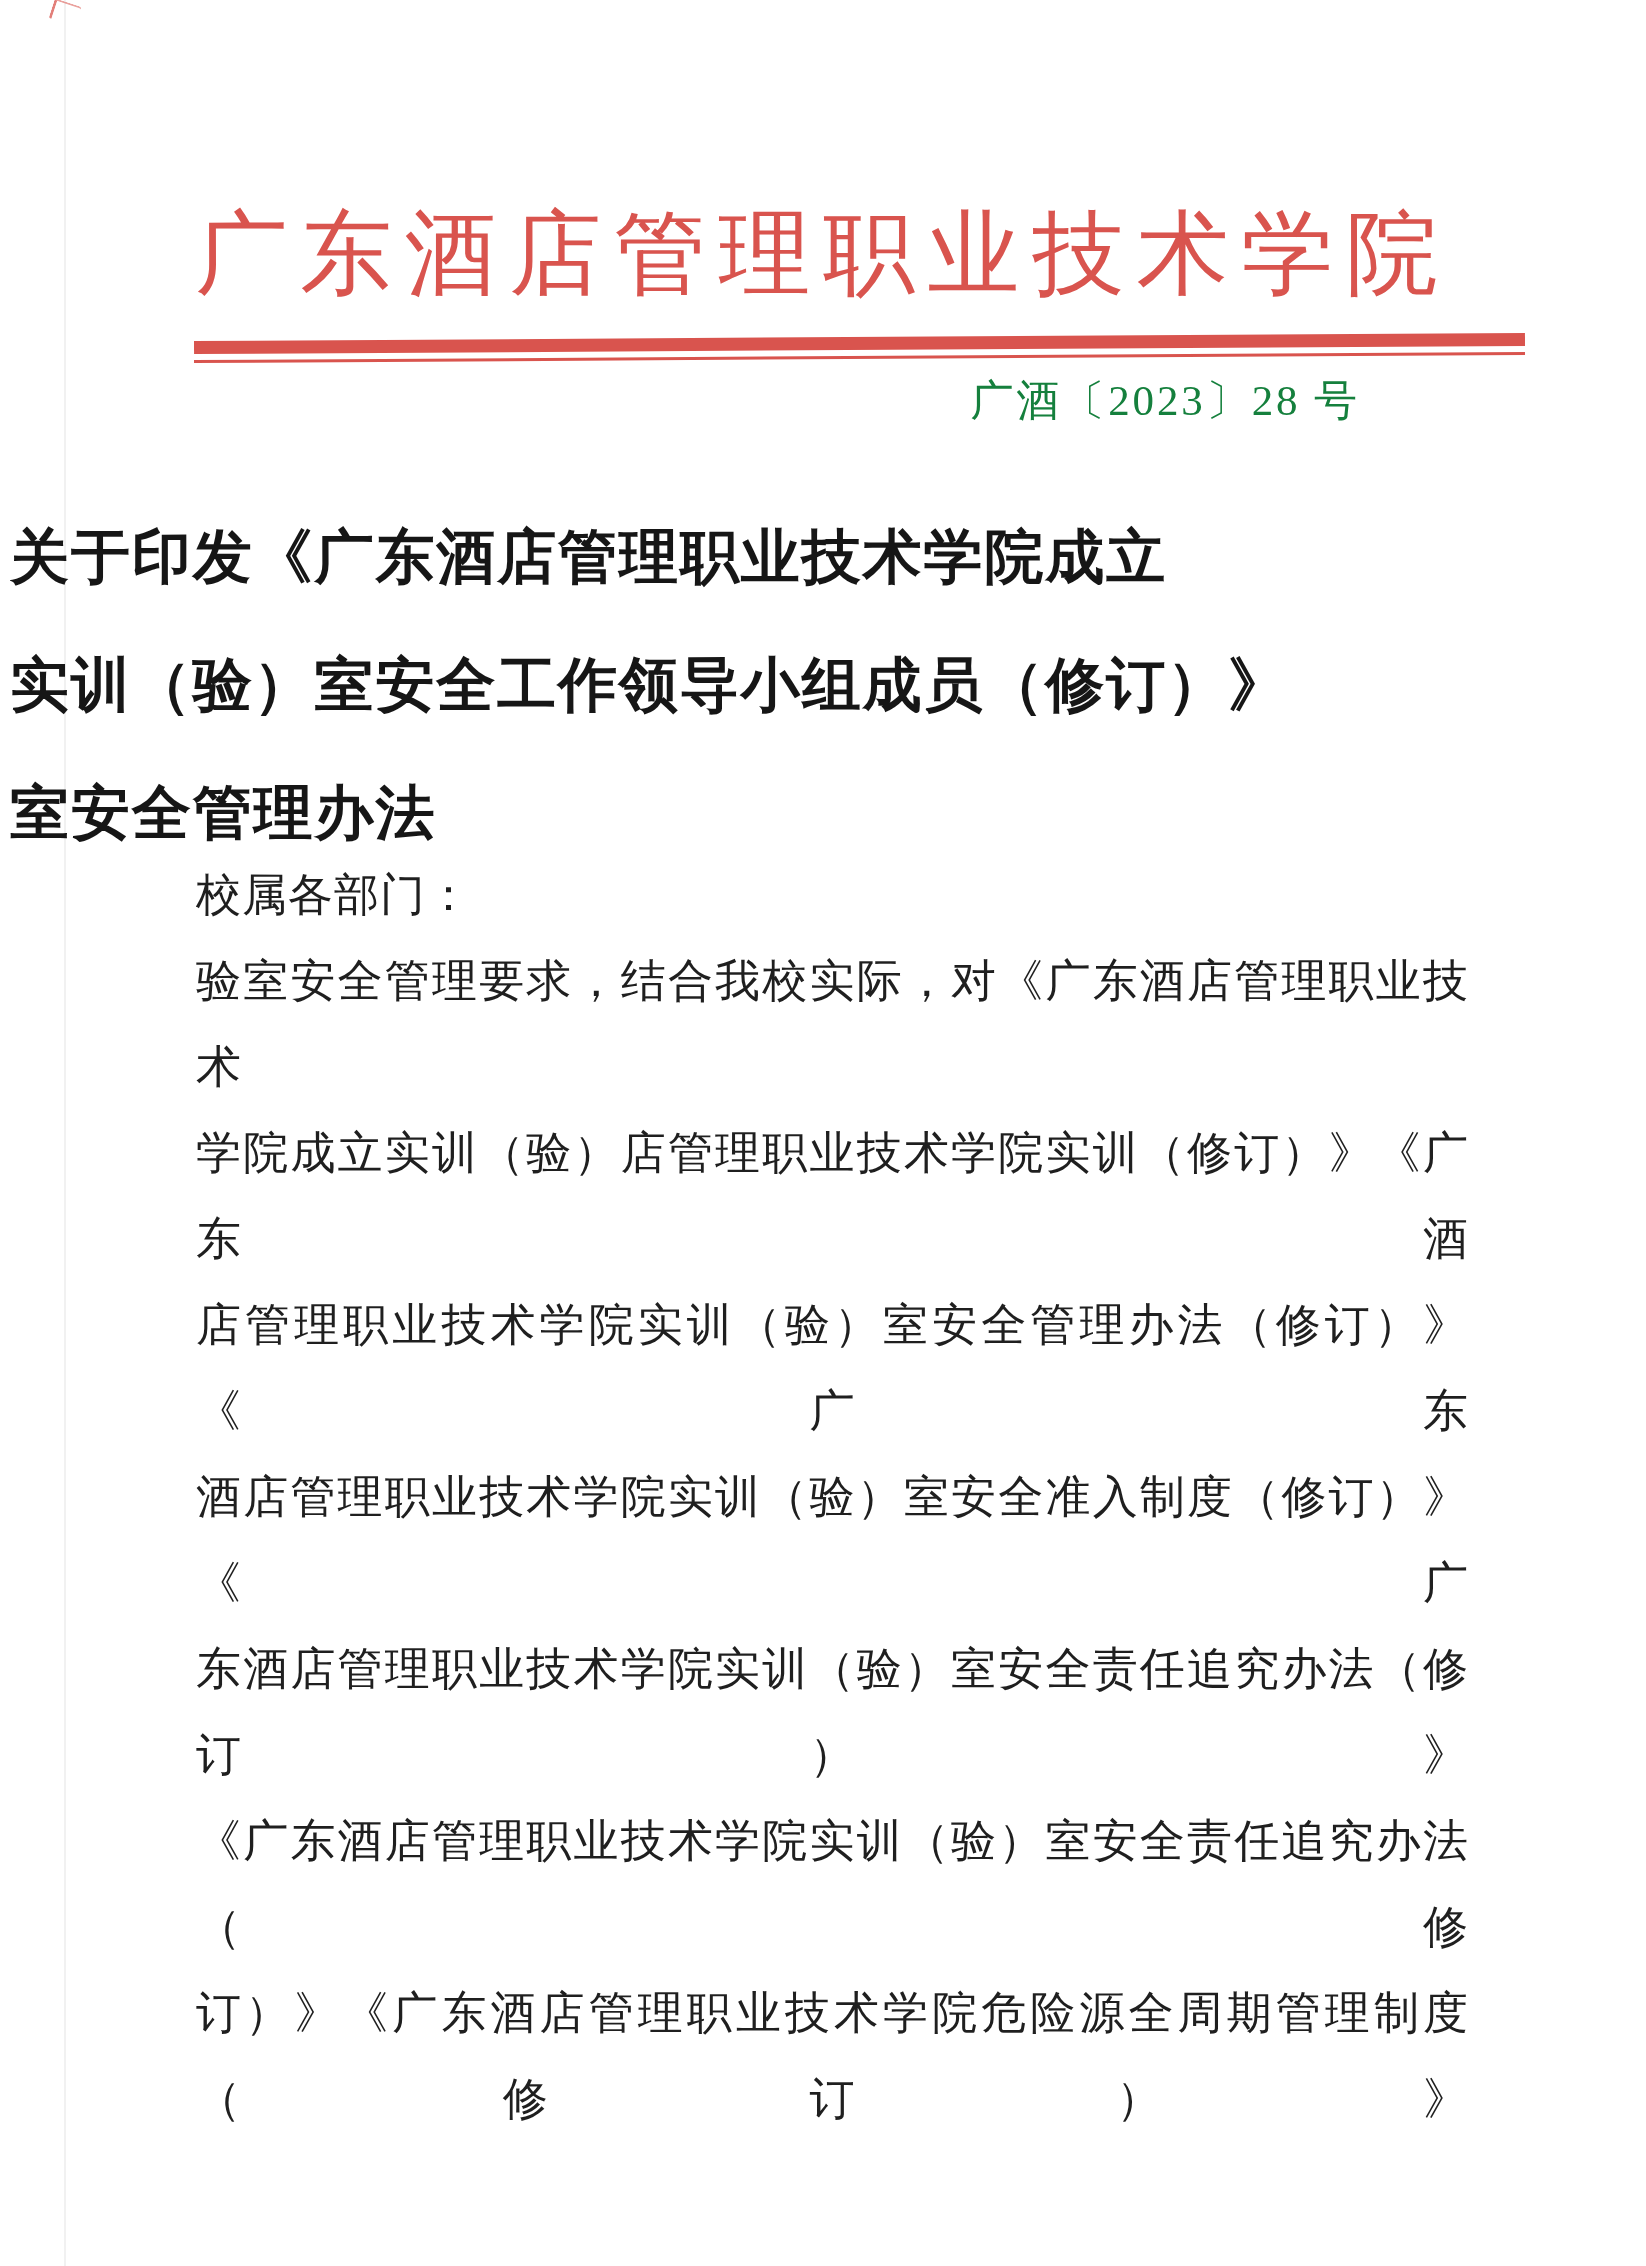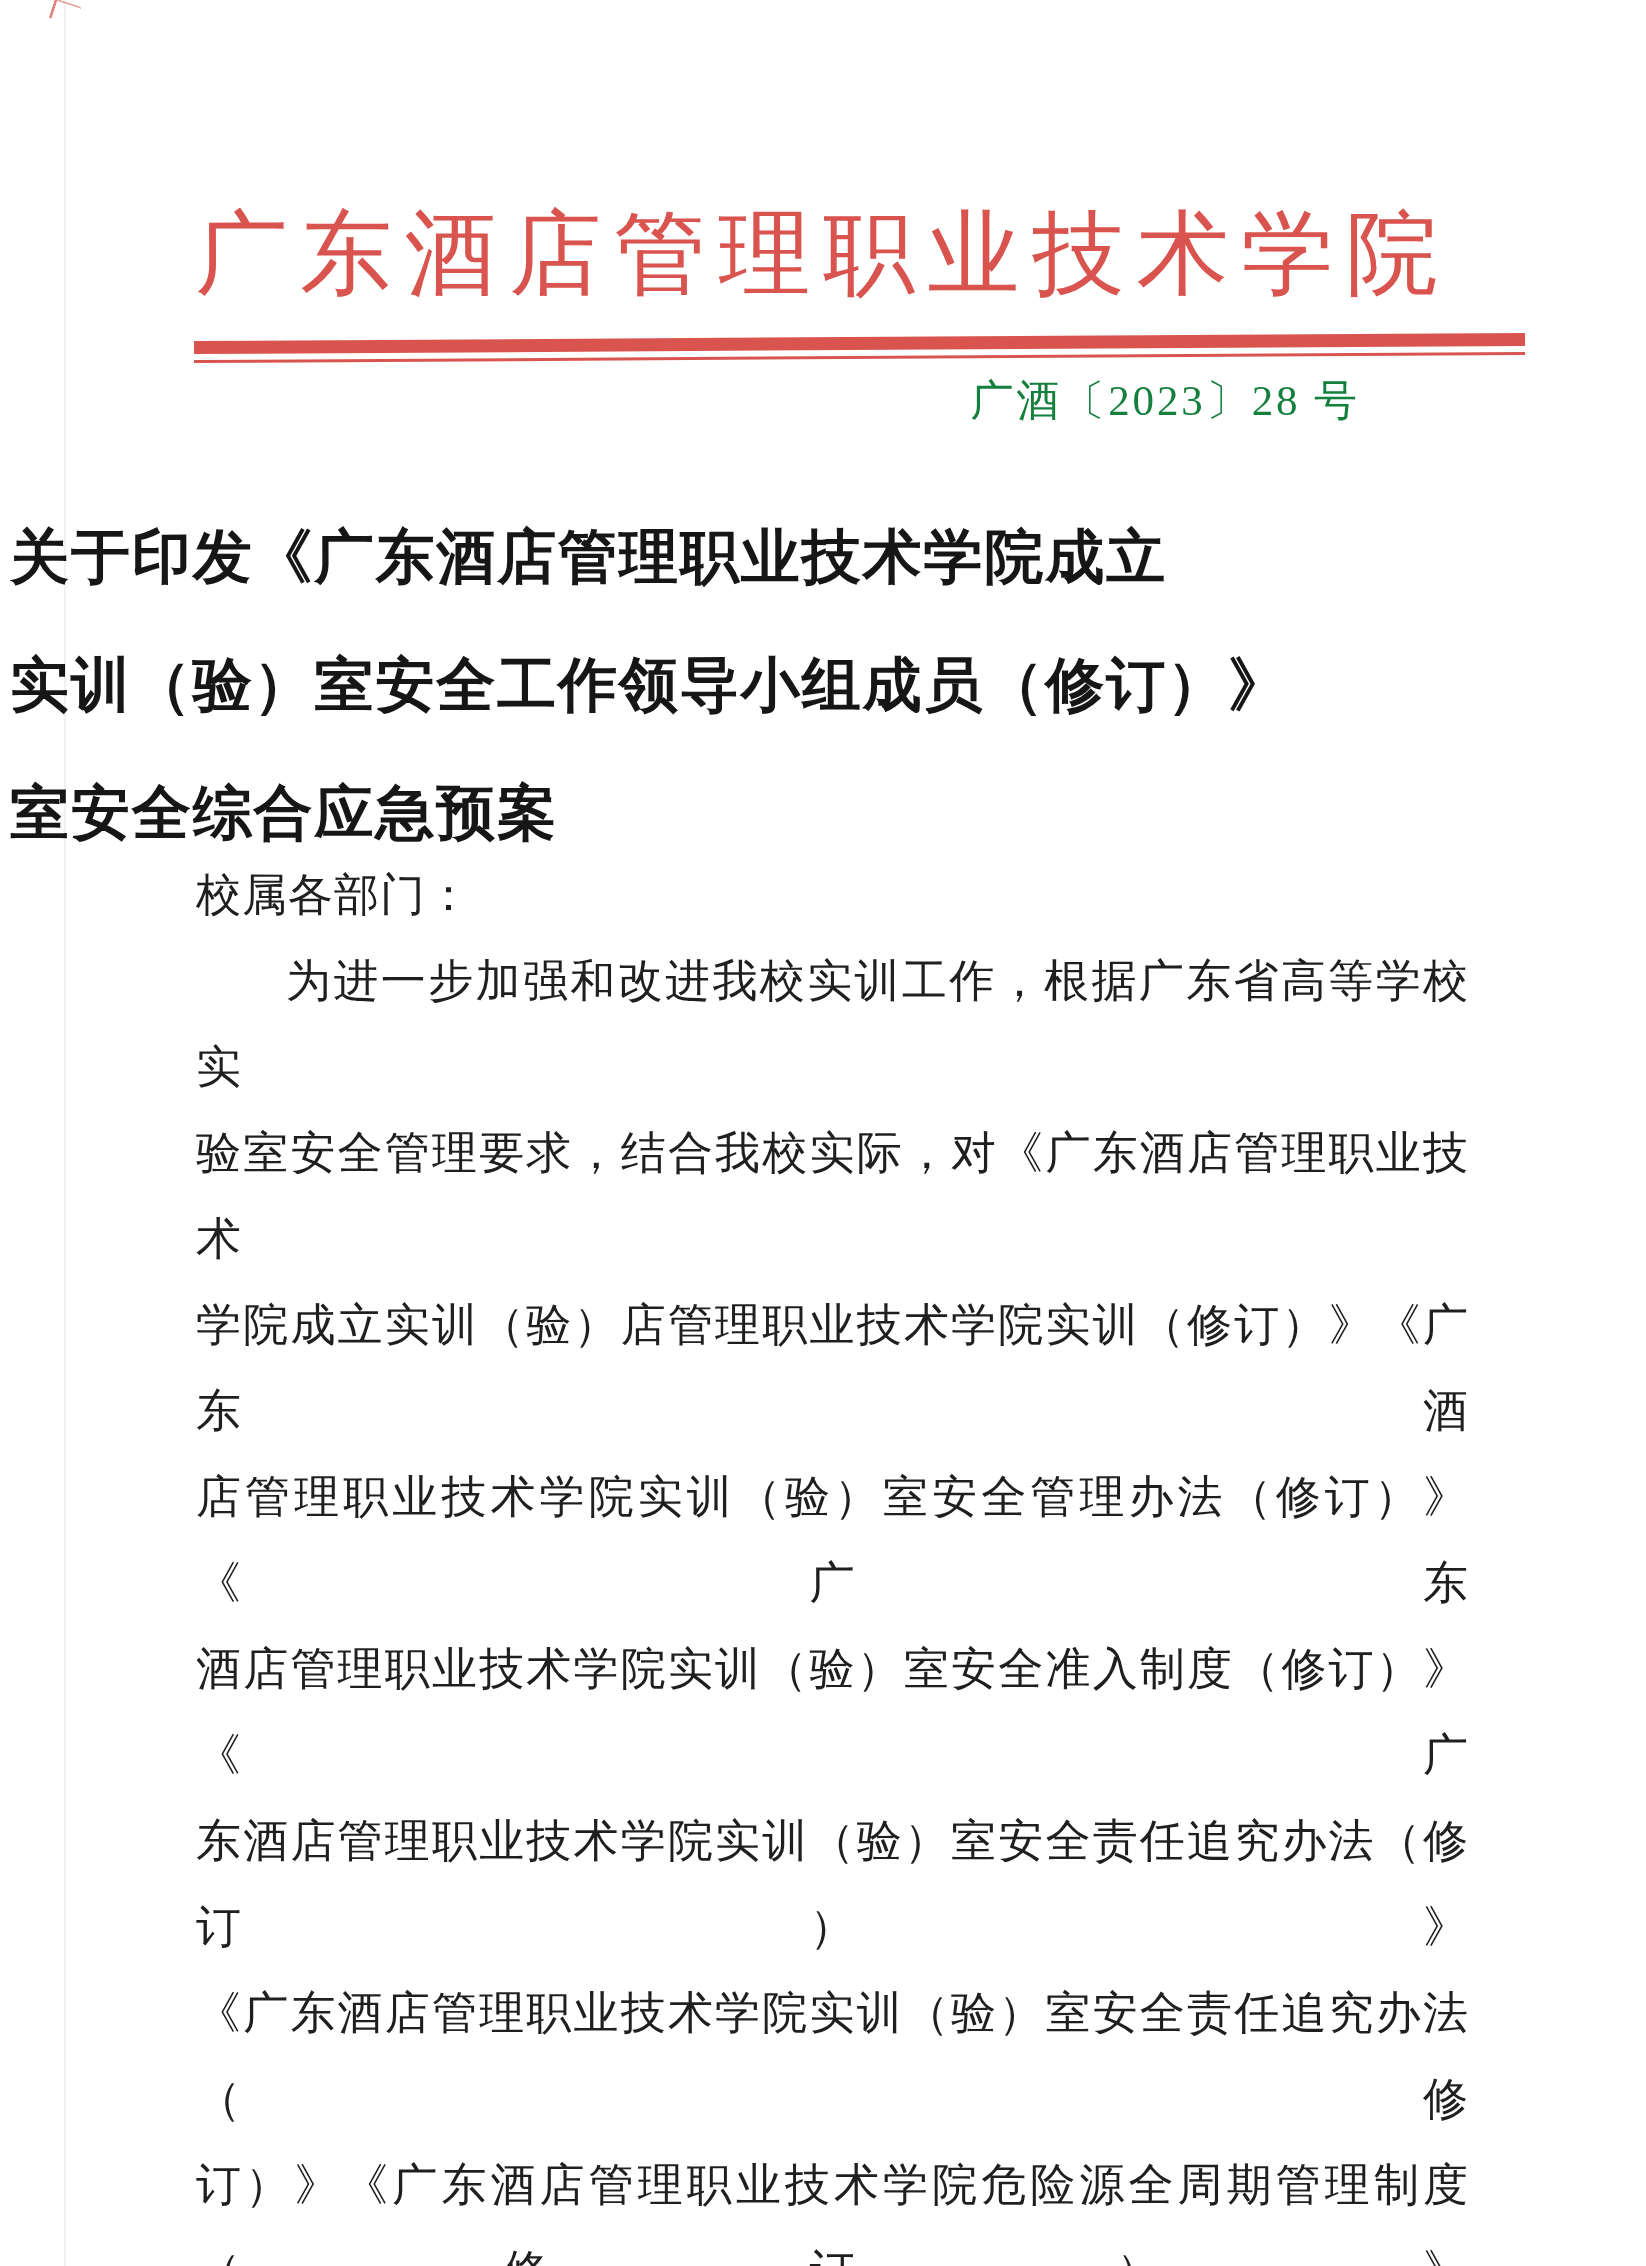--- a/index.html
+++ b/index.html
@@ -99,26 +99,25 @@
   <div class="institution">广东酒店管理职业技术学院</div>
 
   <div class="rule-thick"></div>
   <div class="rule-thin"></div>
 
   <div class="doc-number">广酒〔2023〕28 号</div>
 
   <div class="title-block">
     <div class="title-line">关于印发《广东酒店管理职业技术学院成立</div>
     <div class="title-line">实训（验）室安全工作领导小组成员（修订）》</div>
-    <div class="title-line">室安全综合应急预案</div>
+    <div class="title-line">室安全管理办法</div>
   </div>
 
   <div class="body-block">
     <div class="line">校属各部门：</div>
-    <div class="line justify indent">为进一步加强和改进我校实训工作，根据广东省高等学校实</div>
     <div class="line justify">验室安全管理要求，结合我校实际，对《广东酒店管理职业技术</div>
     <div class="line justify">学院成立实训（验）店管理职业技术学院实训（修订）》《广东酒</div>
     <div class="line justify">店管理职业技术学院实训（验）室安全管理办法（修订）》《广东</div>
     <div class="line justify">酒店管理职业技术学院实训（验）室安全准入制度（修订）》《广</div>
     <div class="line justify">东酒店管理职业技术学院实训（验）室安全责任追究办法（修订）》</div>
     <div class="line justify">《广东酒店管理职业技术学院实训（验）室安全责任追究办法（修</div>
     <div class="line justify">订）》《广东酒店管理职业技术学院危险源全周期管理制度（修订）》</div>
 
   </div>
 

